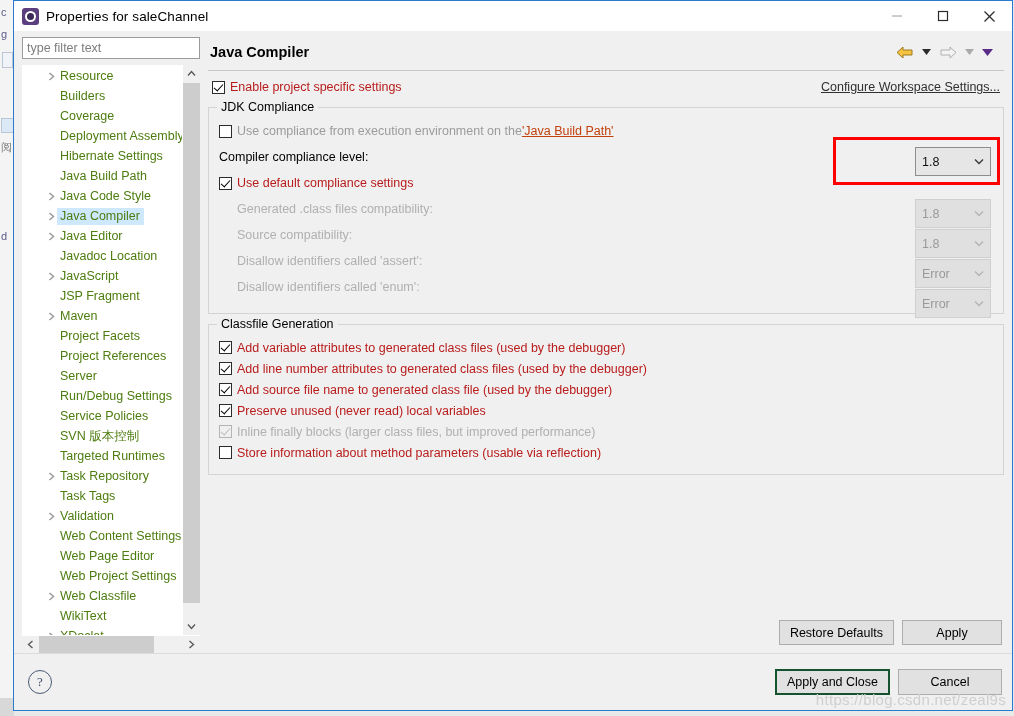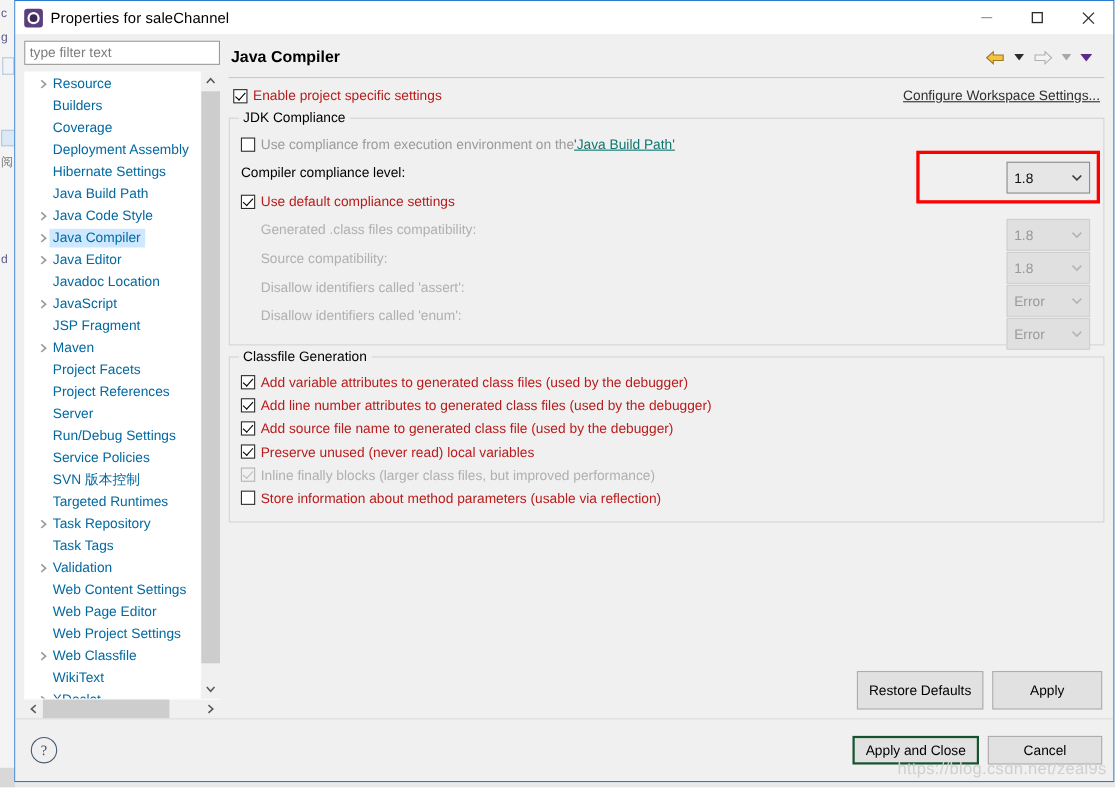--- a/index.html
+++ b/index.html
@@ -147,24 +147,25 @@
     flex: 1;
     overflow: hidden;
     position: relative;
     padding-top: 1px;
   }
   .tree-item {
     height: 20px;
     display: flex;
     align-items: center;
     font-size: 12.5px;
-    color: #0369a1;
+    color: #4d7c0f;
     padding-left: 10px;
     white-space: nowrap;
     box-sizing: border-box;
+    margin-left: 12px;
   }
   .tree-item .arrow {
     width: 14px;
     flex: none;
     color: #9b9b9b;
     font-size: 10px;
     line-height: 1;
     display: flex;
     align-items: center;
     justify-content: center;
@@ -374,21 +375,21 @@
   
   .content-btns {
     display: flex;
     justify-content: flex-end;
     gap: 8px;
     padding: 0 2px 8px 0;
     flex: none;
   }
   .btn {
     min-width: 100px;
-    height: 35px;
+    height: 25px;
     border: 1px solid #adadad;
     background: #e1e1e1;
     font-size: 12.5px;
     color: #000000;
     font-family: "Liberation Sans", sans-serif;
     display: inline-flex;
     align-items: center;
     justify-content: center;
     box-sizing: border-box;
     padding: 0 10px;
@@ -709,21 +710,21 @@
         </div>
 
         <div class="group">
           <div class="g-title">JDK Compliance</div>
 
           <div class="jdk-grid">
 
             <div class="row">
               <div class="cb"></div>
               <span class="cb-label dim" style="color:#9b9b9b;">Use compliance from execution environment on the </span>
-              <span class="cb-label" style="text-decoration:underline;color:#0f766e;">'Java Build Path'</span>
+              <span class="cb-label" style="text-decoration:underline;color:#c2410c;">'Java Build Path'</span>
             </div>
 
             <div class="row">
               <span class="rlabel">Compiler compliance level:</span>
               <div class="combo" style="top:26px;">
                 <span>1.8</span>
                 <span class="caret">
                   <svg width="10" height="7" viewBox="0 0 10 7">
                       <polyline points="1,1.5 5,5.5 9,1.5" fill="none" stroke="#3a3a3a" stroke-width="1.4"></polyline>
                     </svg>

